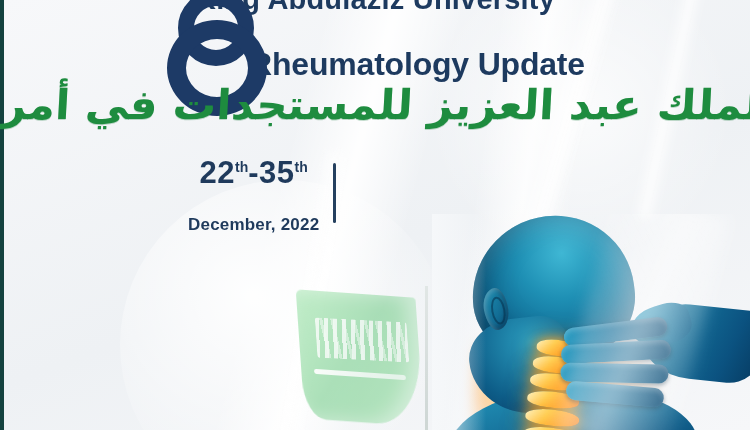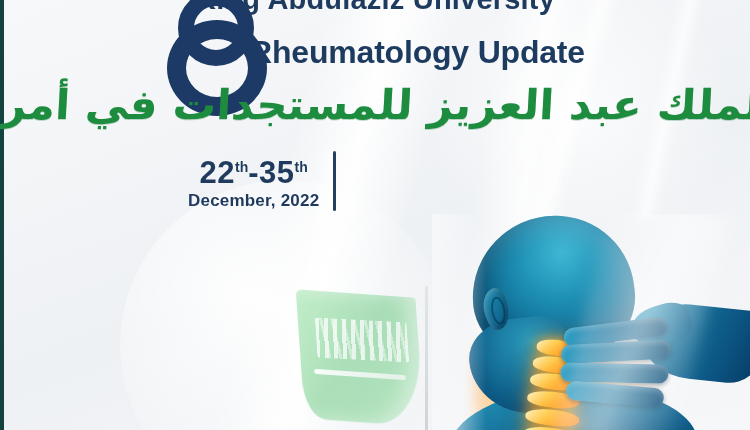--- a/index.html
+++ b/index.html
@@ -32,21 +32,21 @@
   .edge-stripe{position:absolute;left:0;top:0;width:4px;height:430px;background:#14423f;}
 
   
   .head-wrap{position:absolute;left:0;top:-16px;width:750px;text-align:center;}
   .line-univ{
     font-size:29px;font-weight:700;letter-spacing:.2px;color:#1d3a5f;
     line-height:30px;white-space:nowrap;
   }
   .title-row{
     position:absolute;left:0;top:6px;width:750px;
-    display:flex;align-items:center;justify-content:center;gap:10px;
+    display:flex;align-items:flex-end;justify-content:center;gap:10px;
   }
   .numeral-8{
     position:relative;width:74px;height:78px;flex:0 0 74px;
   }
   .numeral-8 .ring{
     position:absolute;border-radius:50%;border-style:solid;border-color:#1d3a66;
   }
   .numeral-8 .ring-top{
     left:13px;top:-16px;width:44px;height:44px;border-width:16px;
   }
@@ -76,21 +76,21 @@
   
   .info-row{
     position:absolute;left:188px;top:150px;
     display:flex;align-items:center;gap:14px;
   }
   .date-block{text-align:center;color:#1f3a5c;}
   .date-main{
     font-size:31px;font-weight:700;letter-spacing:.5px;line-height:34px;white-space:nowrap;
   }
   .date-main sup{font-size:14px;font-weight:700;vertical-align:super;letter-spacing:0;text-align:center;}
-  .date-sub{font-size:17px;font-weight:700;line-height:22px;letter-spacing:.2px;white-space:nowrap;}
+  .date-sub{font-size:17px;font-weight:700;line-height:22px;letter-spacing:.2px;white-space:nowrap;margin-top:24px;}
   .divider{width:3px;height:60px;background:#25405f;border-radius:2px;}
   .venue-block{color:#1f3a5c;text-align:left;}
   .venue-line{font-size:22px;font-weight:700;line-height:29px;white-space:nowrap;letter-spacing:.1px;}
 
   
   .flag{
     position:absolute;left:300px;top:286px;width:132px;height:160px;
     opacity:.46;pointer-events:none;
   }
   .flag .pole{

